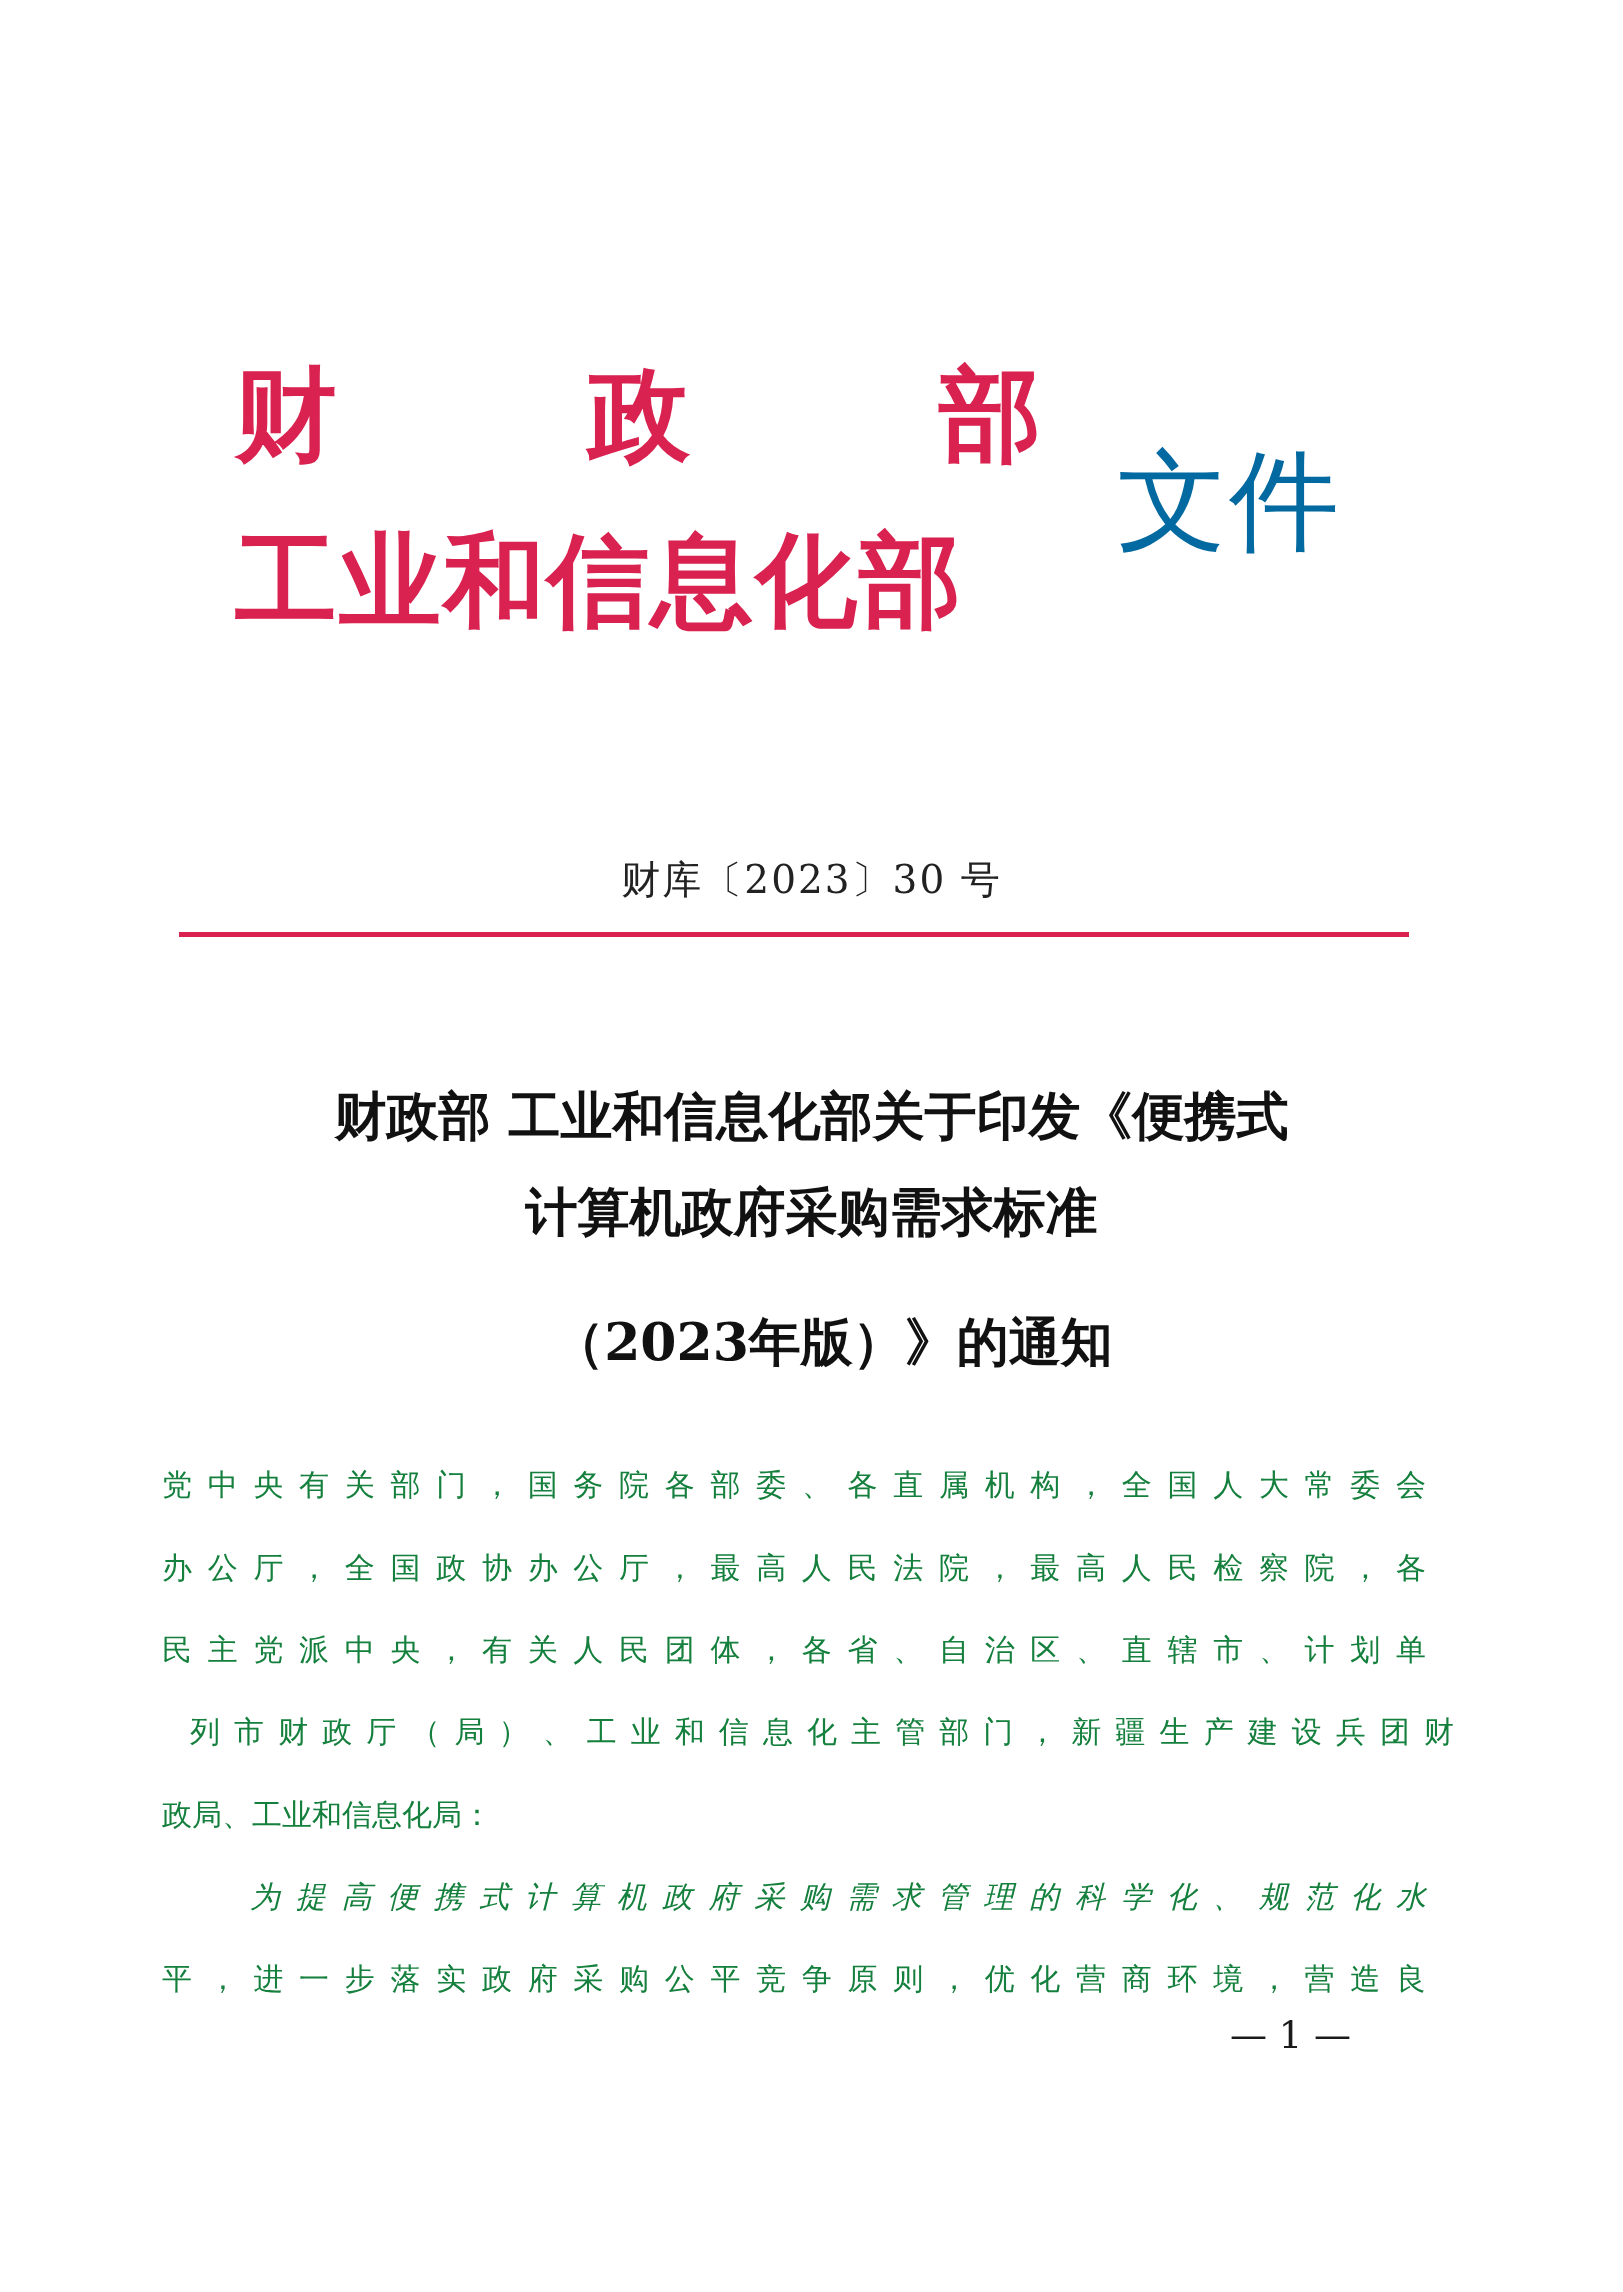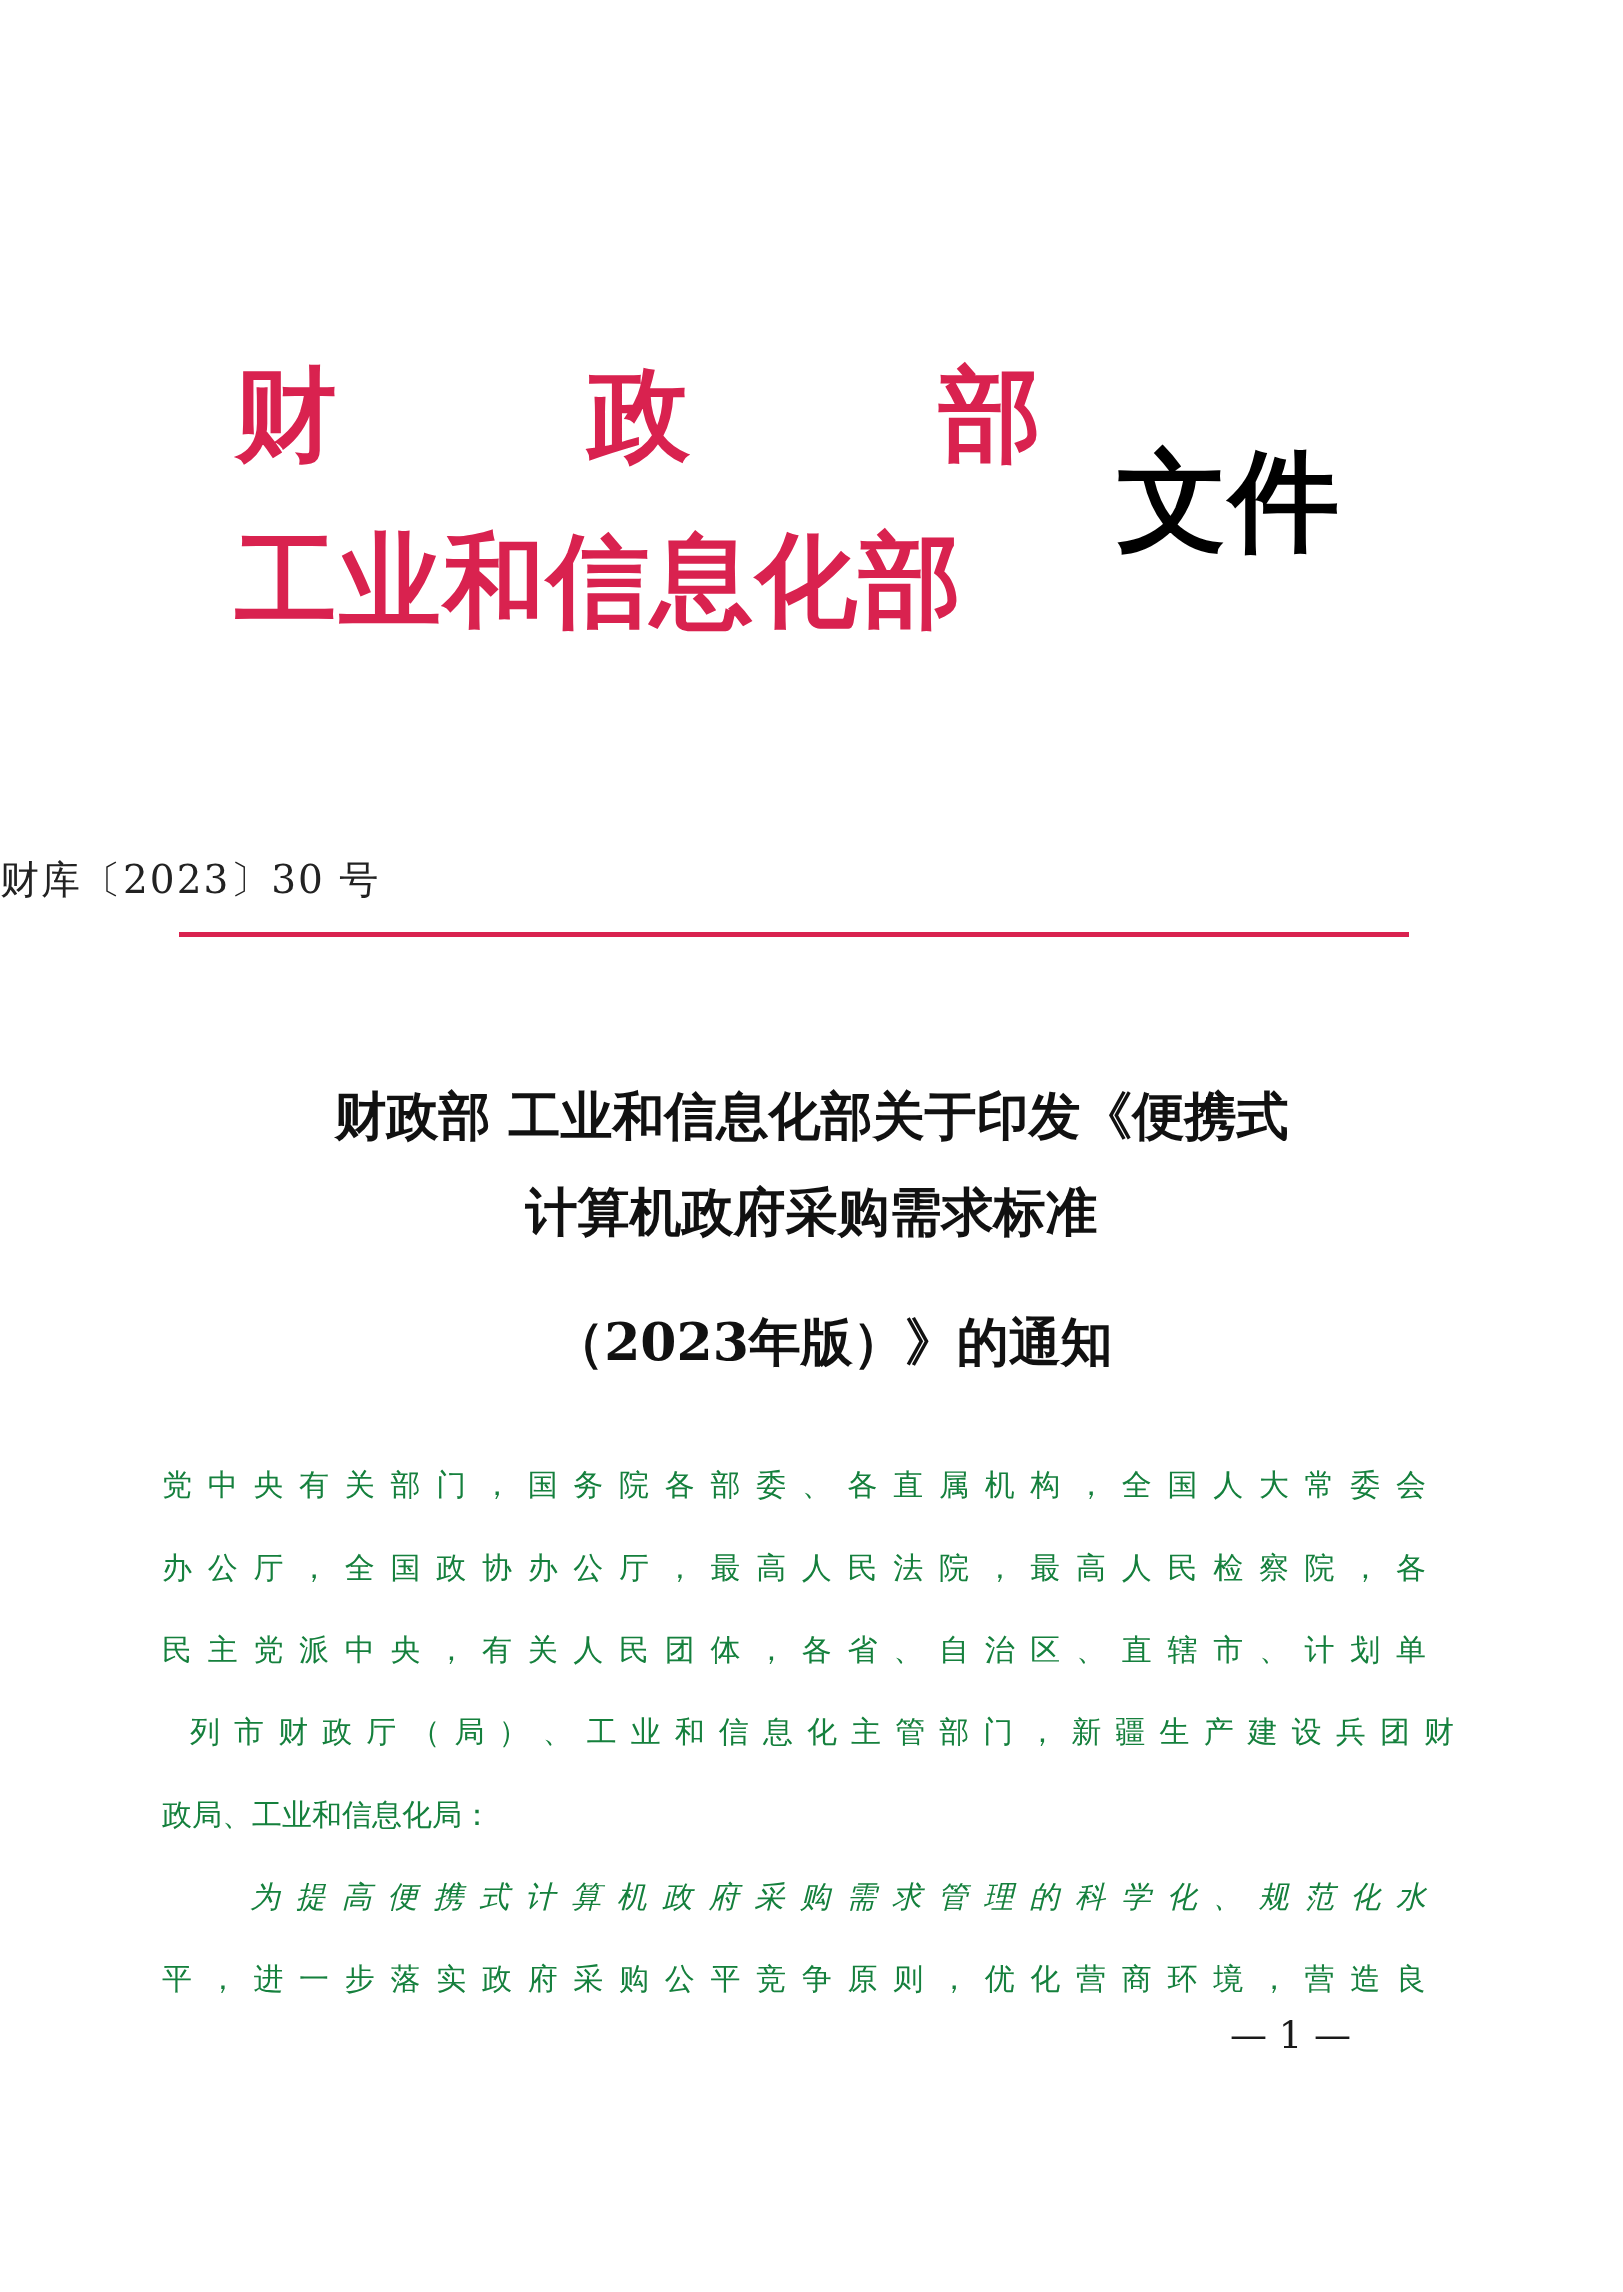--- a/index.html
+++ b/index.html
@@ -31,32 +31,33 @@
       font-size: 102px;
       line-height: 1;
       font-weight: bold;
       letter-spacing: 2px;
       white-space: nowrap;
     }
     .masthead-wenjian {
       position: absolute;
       left: 1117px;
       top: 446px;
-      color: #000000;
+      color: #0369a1;
       font-size: 110px;
       line-height: 1;
-      font-weight: bold;
+      font-weight: normal;
       letter-spacing: 2px;
       white-space: nowrap;
     }
     .doc-number {
       position: absolute;
       left: 0;
       width: 1623px;
       top: 857px;
+      text-align: center;
       font-size: 39px;
       line-height: 1.2;
       color: #222;
       letter-spacing: 2px;
     }
     .red-rule {
       position: absolute;
       left: 179px;
       width: 1230px;
       top: 932px;

